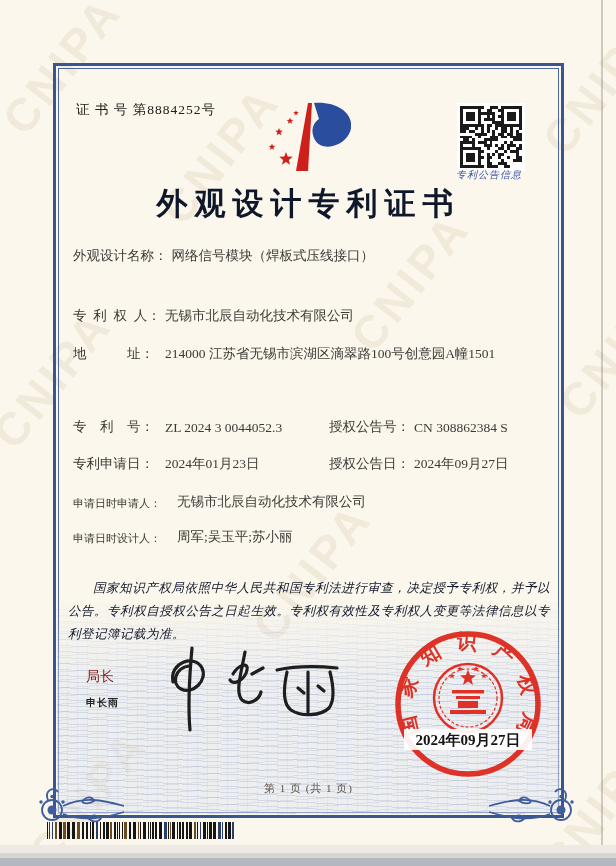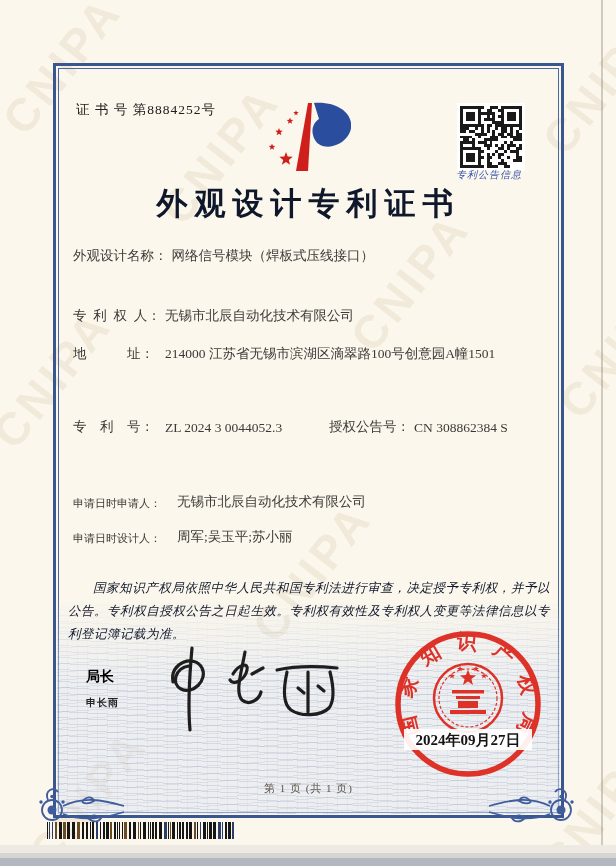--- a/index.html
+++ b/index.html
@@ -36,21 +36,21 @@
   
   .guil{position:absolute;left:57px;top:598px;width:503px;height:216px;
         background-color:rgba(223,230,243,.5);
         background-image:
           repeating-linear-gradient(3deg, rgba(118,139,188,.22) 0 1px, transparent 1px 6px),
           repeating-linear-gradient(-4deg, rgba(118,139,188,.16) 0 1px, transparent 1px 8px),
           repeating-linear-gradient(90deg, rgba(118,139,188,.07) 0 1px, transparent 1px 10px);
         -webkit-mask-image:linear-gradient(180deg, transparent 0, #000 85px);
         mask-image:linear-gradient(180deg, transparent 0, #000 85px);}
   .sigrole{position:absolute;left:86px;top:668px;font-family:"Liberation Sans","DejaVu Sans",sans-serif;
-           font-weight:700;font-size:14px;color:#000000;}
+           font-weight:400;font-size:14px;color:#7f1d1d;}
   .signame{position:absolute;left:86px;top:696px;font-family:"Liberation Sans","DejaVu Sans",sans-serif;
            font-weight:600;font-size:10px;color:#222;letter-spacing:1px;}
   .sig{position:absolute;left:145px;top:640px;width:210px;height:95px;}
   .seal{position:absolute;left:390px;top:626px;width:156px;height:156px;}
   .dateband{position:absolute;left:404px;top:729px;width:128px;height:21px;
             background:rgba(255,255,255,.92);}
   .sealdate{position:absolute;left:398px;top:730px;width:140px;height:20px;line-height:20px;
             text-align:center;font-size:15px;font-weight:700;color:#141414;}
   .footer{position:absolute;left:53px;top:781px;width:511px;text-align:center;
           font-size:11px;color:#5e564c;letter-spacing:1px;}
@@ -363,20 +363,26 @@
   </div>
   <div class="fieldrow" style="top:345px">
     <span class="flabel">地   址：</span><span class="fval">214000 江苏省无锡市滨湖区滴翠路100号创意园A幢1501</span>
   </div>
   <div class="fieldrow" style="top:418px">
     <span class="flabel">专  利  号：</span><span class="fval">ZL 2024 3 0044052.3</span>
     <span class="rcol">
       <span class="flabel">授权公告号：</span><span class="fval">CN 308862384 S</span>
     </span>
   </div>
+  <div class="fieldrow" style="top:455px">
+    <span class="flabel">专利申请日：</span><span class="fval">2024年01月23日</span>
+    <span class="rcol">
+      <span class="flabel">授权公告日：</span><span class="fval">2024年09月27日</span>
+    </span>
+  </div>
   <div class="fieldrow" style="top:528px">
     <span class="flabel small">申请日时设计人：</span><span class="fval">周军;吴玉平;苏小丽</span>
   </div>
   <div class="fieldrow" style="top:493px">
     <span class="flabel small">申请日时申请人：</span><span class="fval">无锡市北辰自动化技术有限公司</span>
   </div>
 
   <div class="notice">国家知识产权局依照中华人民共和国专利法进行审查，决定授予专利权，并予以公告。专利权自授权公告之日起生效。专利权有效性及专利权人变更等法律信息以专利登记簿记载为准。</div>
 
   <div class="sigrole">局长</div>

